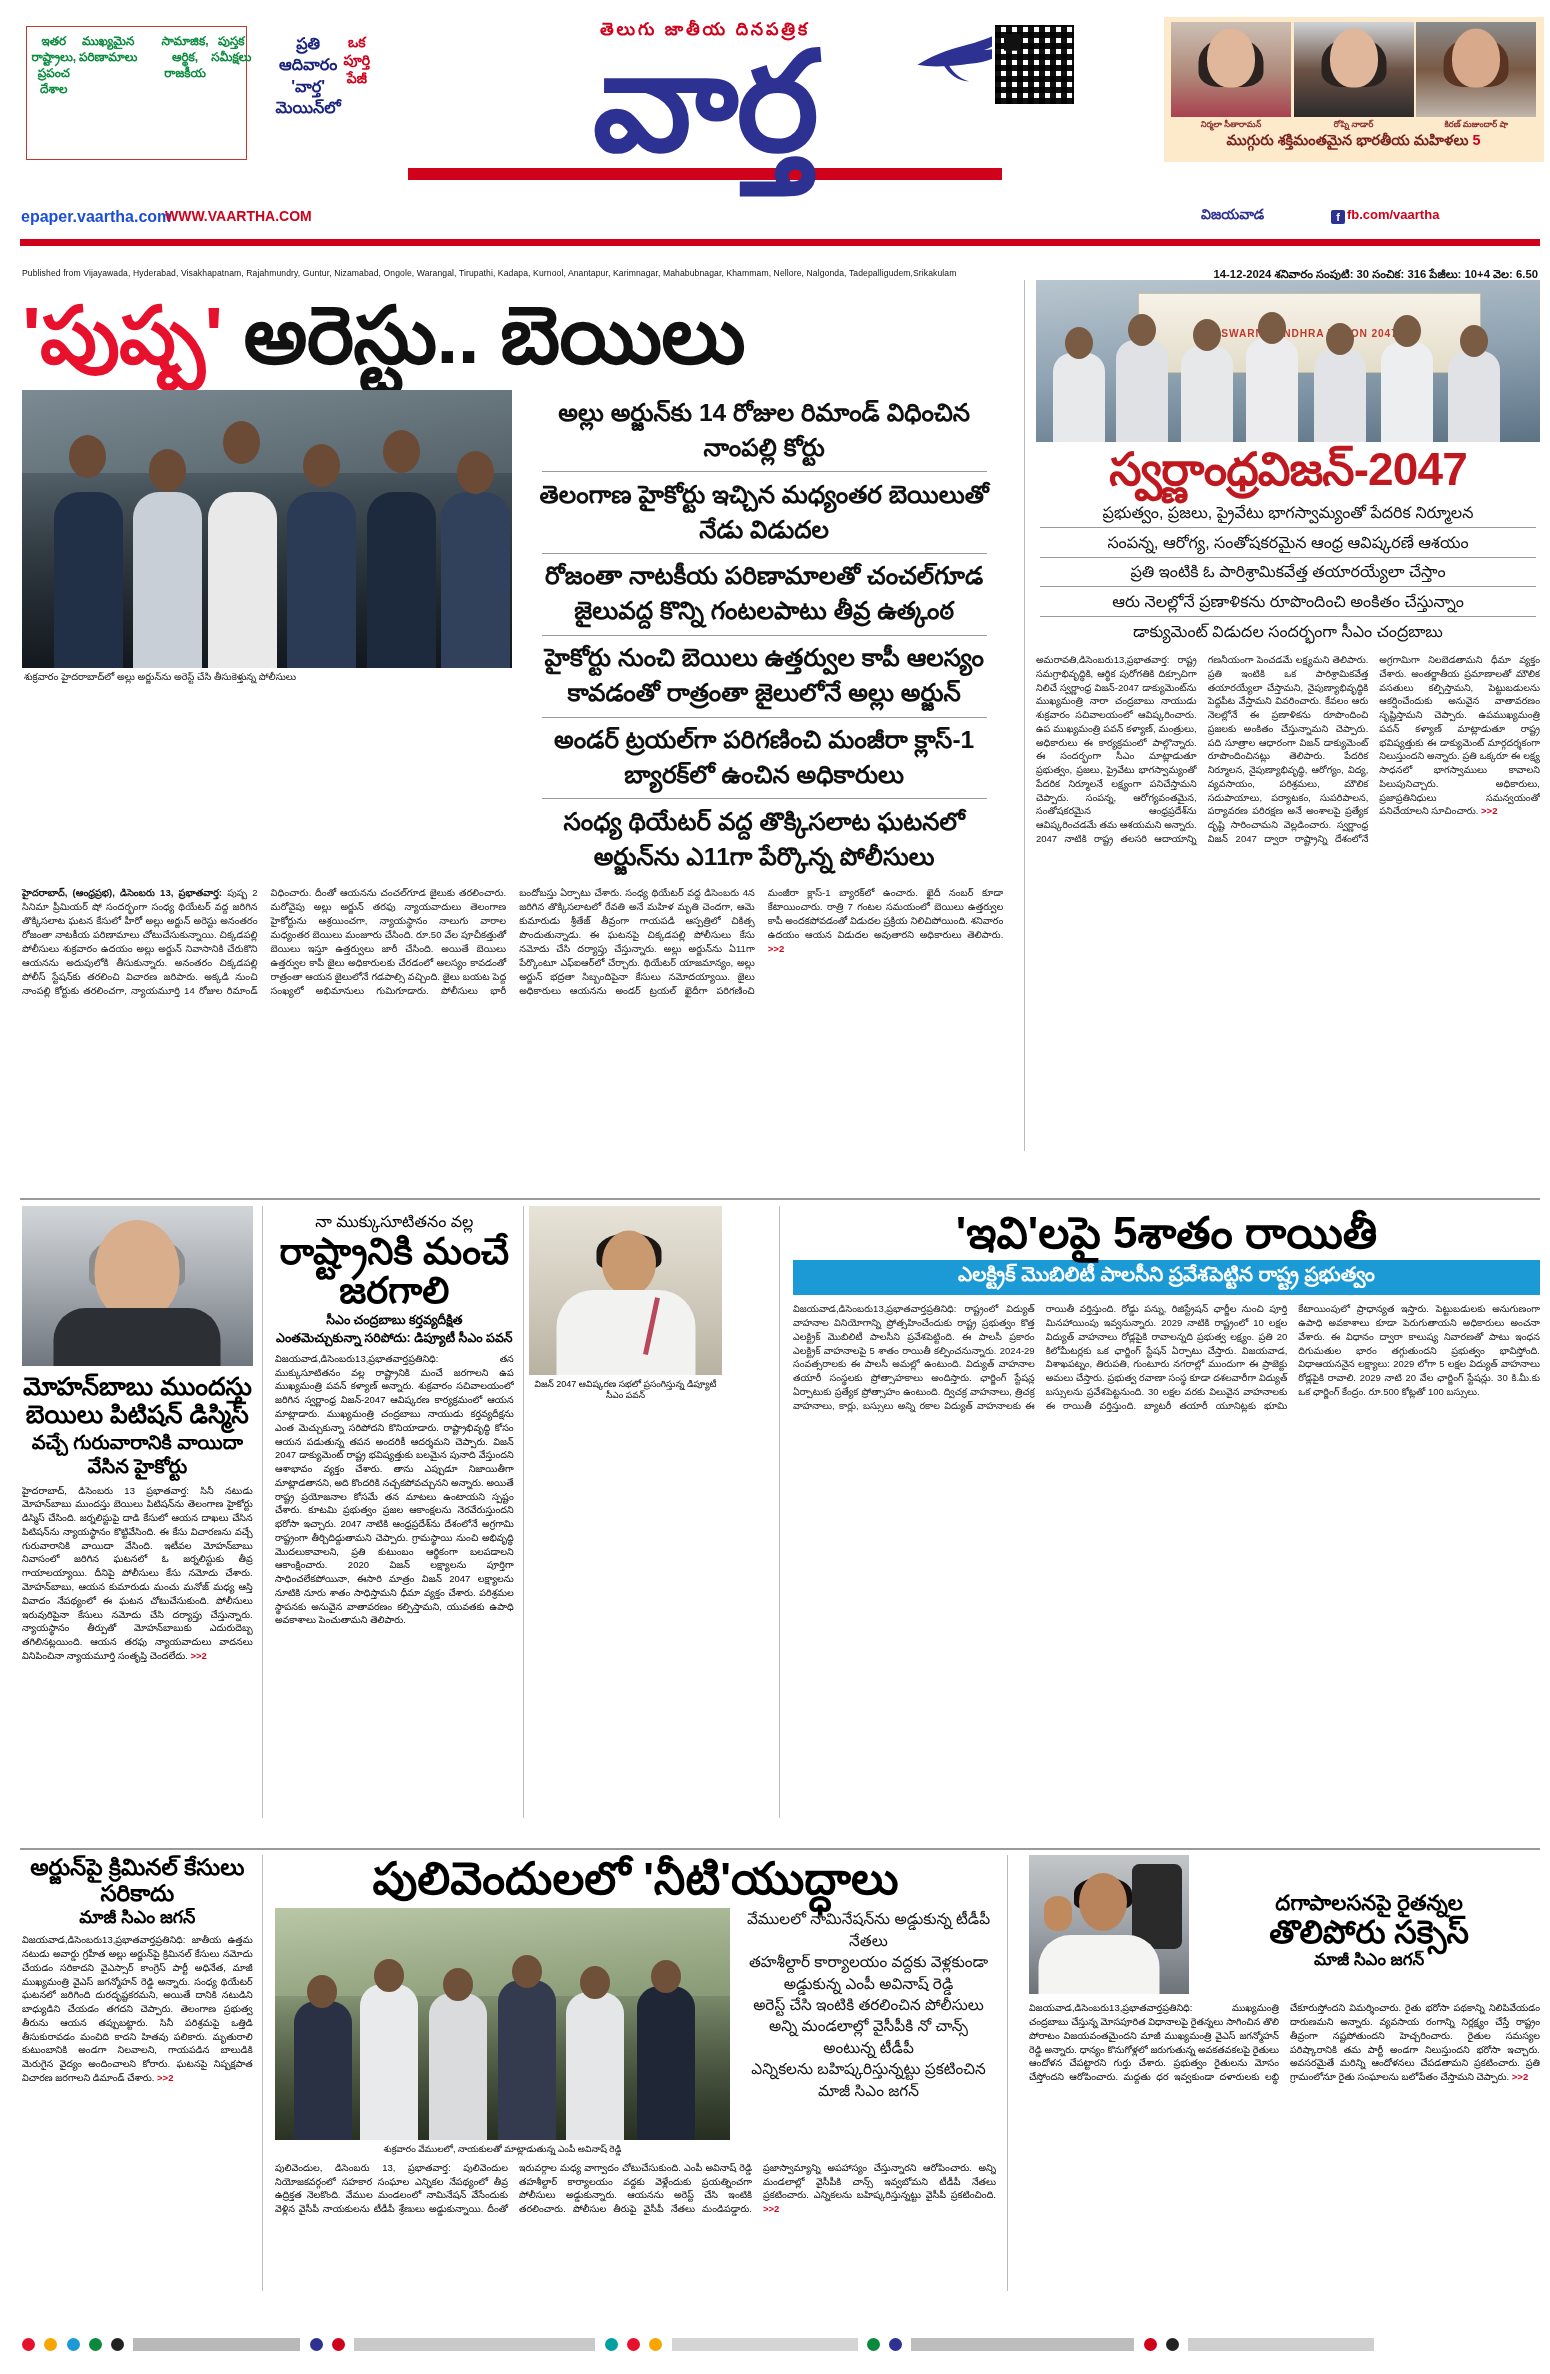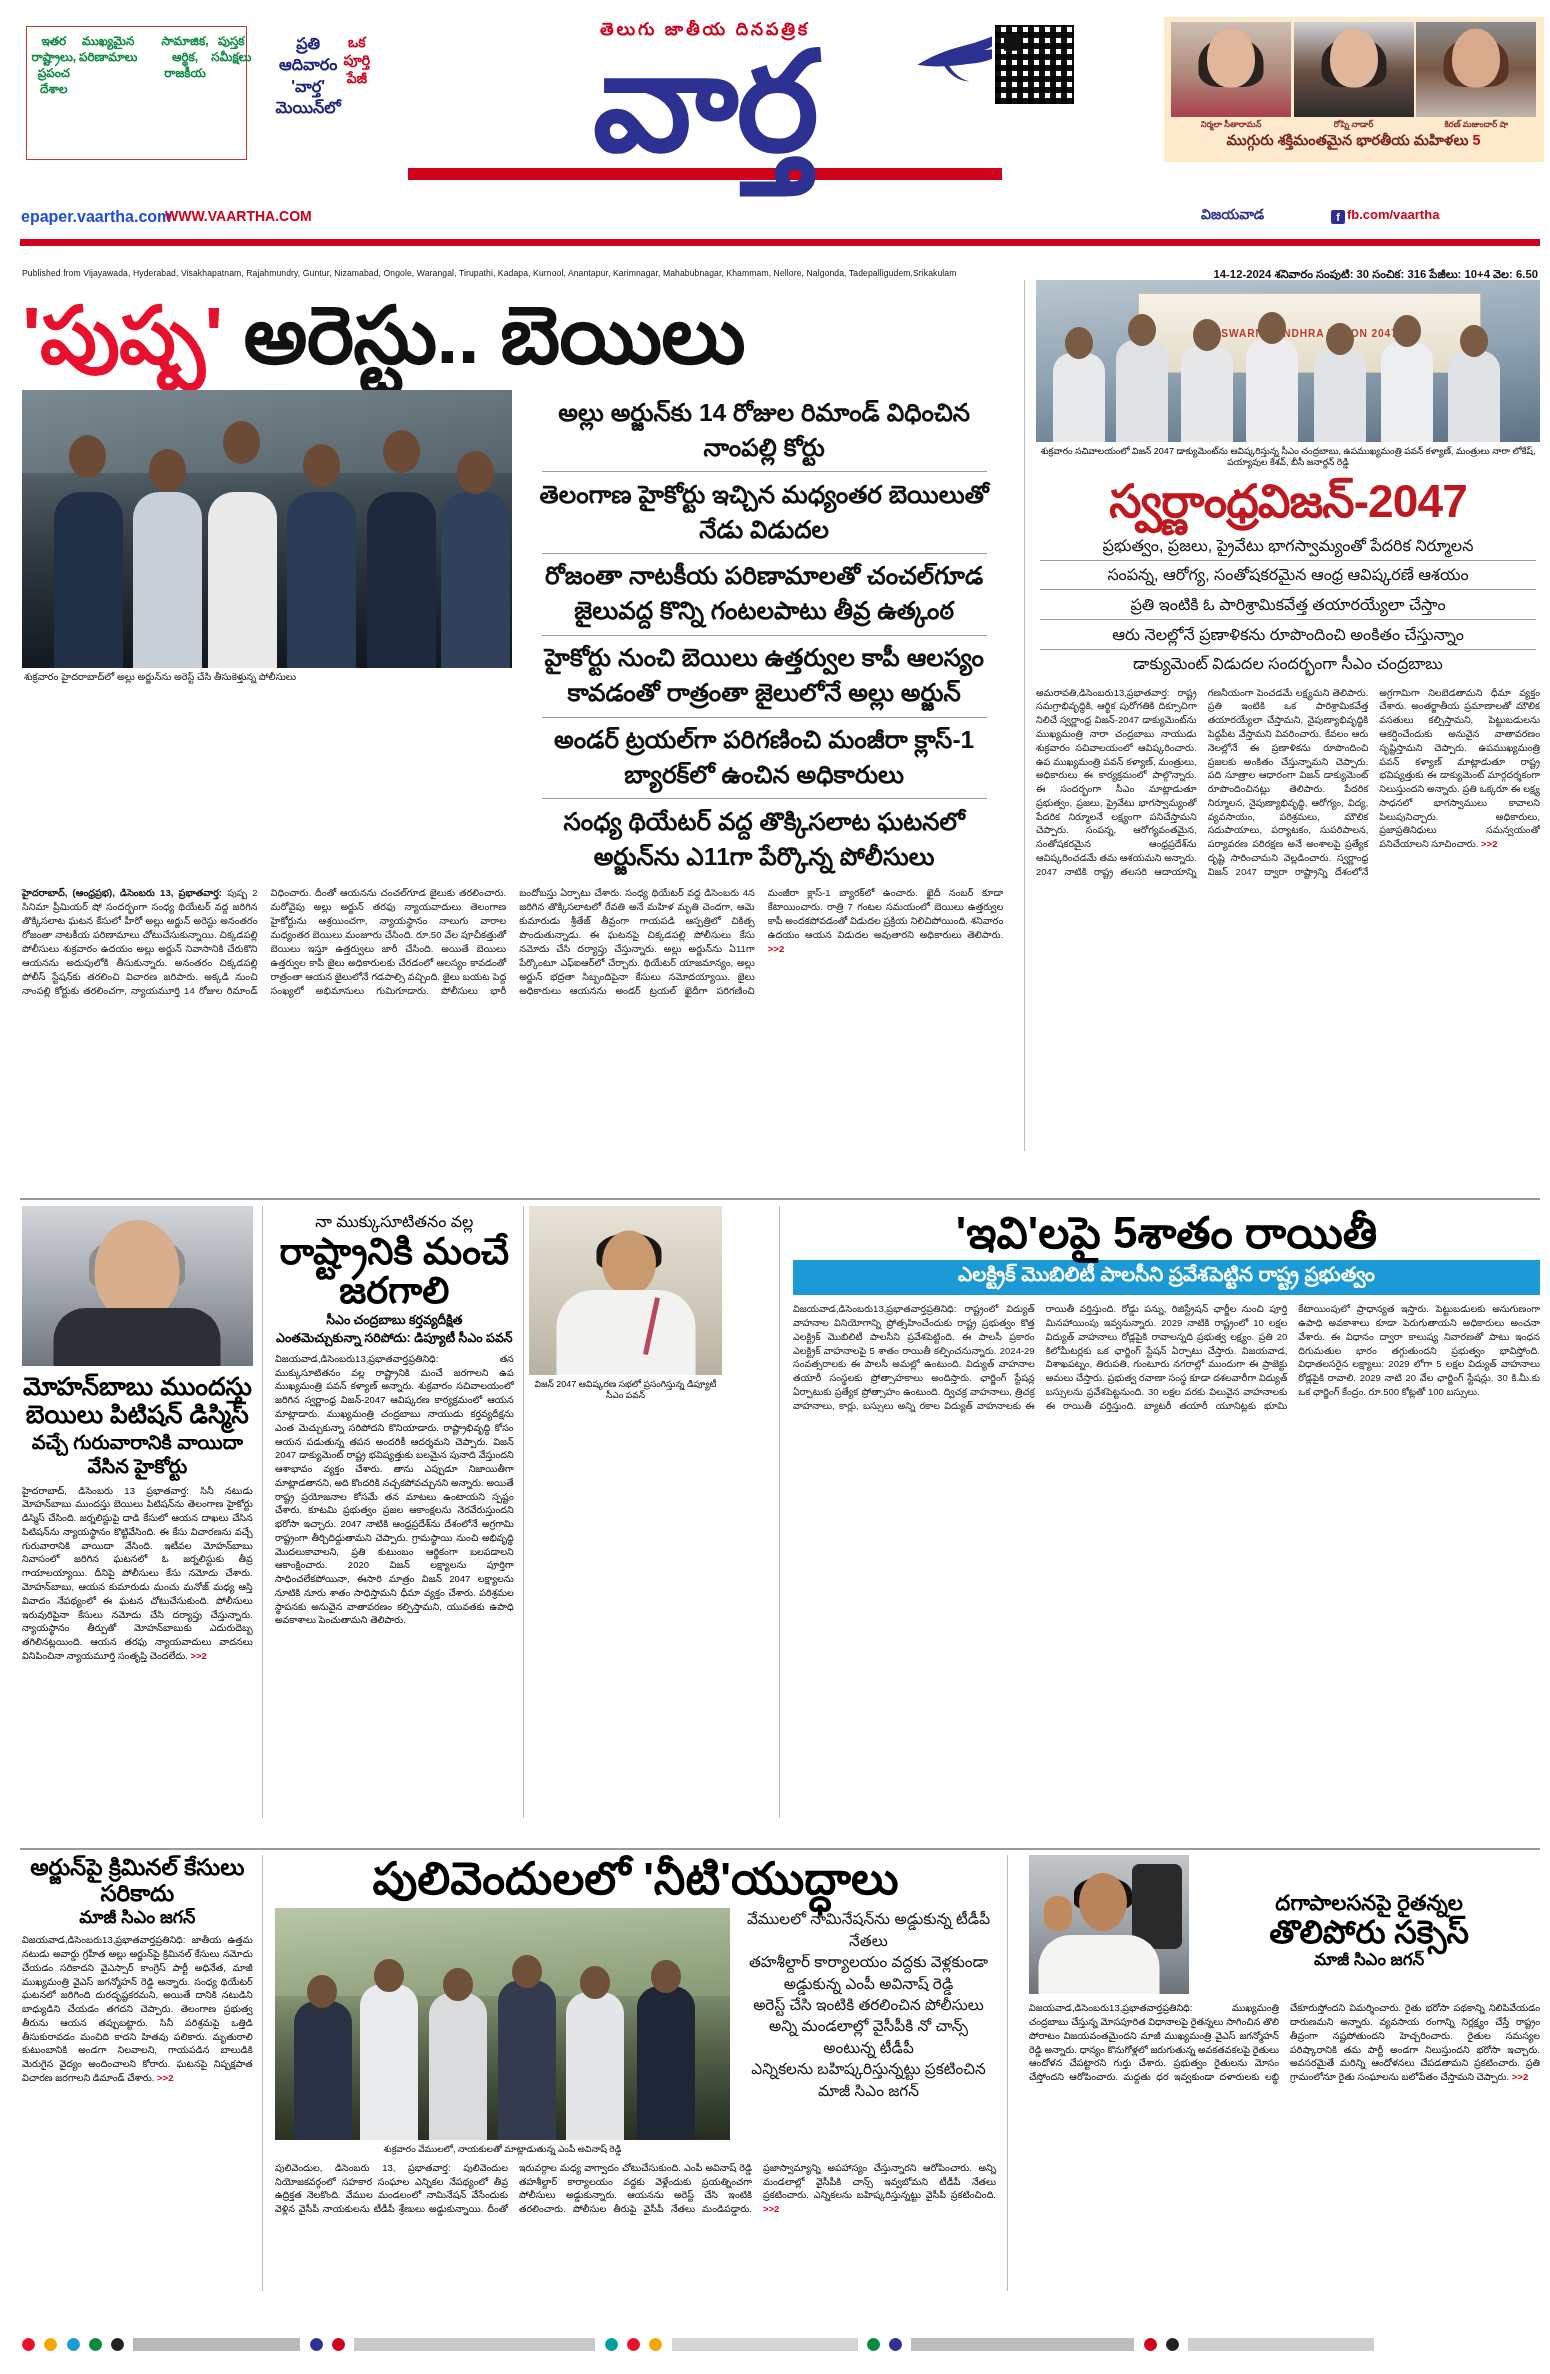--- a/index.html
+++ b/index.html
@@ -487,21 +487,20 @@
         <span class="p vp6"></span>
         <span class="p vp7"></span>
       <span class="hd vh1"></span>
         <span class="hd vh2"></span>
         <span class="hd vh3"></span>
         <span class="hd vh4"></span>
       <span class="hd vh5"></span>
         <span class="hd vh6"></span>
         <span class="hd vh7"></span>
     </div>
-    <div class="v-cap">శుక్రవారం సచివాలయంలో విజన్ 2047 డాక్యుమెంట్‌ను ఆవిష్కరిస్తున్న సీఎం చంద్రబాబు, ఉపముఖ్యమంత్రి పవన్ కళ్యాణ్, మంత్రులు నారా లోకేష్, పయ్యావుల కేశవ్, బీసీ జనార్దన్ రెడ్డి</div>
     <div class="v-title">స్వర్ణాంధ్రవిజన్-2047</div>
     <div class="v-bullets">
       <div class="v-bullet">ప్రభుత్వం, ప్రజలు, ప్రైవేటు భాగస్వామ్యంతో పేదరిక నిర్మూలన</div>
       <div class="v-bsep"></div>
       <div class="v-bullet">సంపన్న, ఆరోగ్య, సంతోషకరమైన ఆంధ్ర ఆవిష్కరణే ఆశయం</div>
       <div class="v-bsep"></div>
       <div class="v-bullet">ప్రతి ఇంటికి ఓ పారిశ్రామికవేత్త తయారయ్యేలా చేస్తాం</div>
       <div class="v-bsep"></div>
       <div class="v-bullet">ఆరు నెలల్లోనే ప్రణాళికను రూపొందించి అంకితం చేస్తున్నాం</div>
       <div class="v-bsep"></div>
@@ -551,21 +550,21 @@
         <span class="mic"></span>
     </div>
     <div class="pk-cap">విజన్ 2047 ఆవిష్కరణ సభలో ప్రసంగిస్తున్న డిప్యూటీ సీఎం పవన్</div>
 
     <div class="mb-ev">
       <div class="ev-h1">'ఇవి'లపై 5శాతం రాయితీ</div>
       <div class="ev-bar">ఎలక్ట్రిక్ మొబిలిటీ పాలసీని ప్రవేశపెట్టిన రాష్ట్ర ప్రభుత్వం</div>
       <div class="ev-text">
         <span class="dl">విజయవాడ,డిసెంబరు13,ప్రభాతవార్తప్రతినిధి:</span>
         <span>రాష్ట్రంలో విద్యుత్ వాహనాల వినియోగాన్ని ప్రోత్సహించేందుకు రాష్ట్ర ప్రభుత్వం కొత్త ఎలక్ట్రిక్ మొబిలిటీ పాలసీని ప్రవేశపెట్టింది. ఈ పాలసీ ప్రకారం ఎలక్ట్రిక్ వాహనాలపై 5 శాతం రాయితీ కల్పించనున్నారు. 2024-29 సంవత్సరాలకు ఈ పాలసీ అమల్లో ఉంటుంది. విద్యుత్ వాహనాల తయారీ సంస్థలకు ప్రోత్సాహకాలు అందిస్తారు. ఛార్జింగ్ స్టేషన్ల ఏర్పాటుకు ప్రత్యేక ప్రోత్సాహం ఉంటుంది. ద్విచక్ర వాహనాలు, త్రిచక్ర వాహనాలు, కార్లు, బస్సులు అన్ని రకాల విద్యుత్ వాహనాలకు ఈ రాయితీ వర్తిస్తుంది. రోడ్డు పన్ను, రిజిస్ట్రేషన్ ఛార్జీల నుంచి పూర్తి మినహాయింపు ఇవ్వనున్నారు. 2029 నాటికి రాష్ట్రంలో 10 లక్షల విద్యుత్ వాహనాలు రోడ్లపైకి రావాలన్నది ప్రభుత్వ లక్ష్యం. ప్రతి 20 కిలోమీటర్లకు ఒక ఛార్జింగ్ స్టేషన్ ఏర్పాటు చేస్తారు. విజయవాడ, విశాఖపట్నం, తిరుపతి, గుంటూరు నగరాల్లో ముందుగా ఈ ప్రాజెక్టు అమలు చేస్తారు. ప్రభుత్వ రవాణా సంస్థ కూడా దశలవారీగా విద్యుత్ బస్సులను ప్రవేశపెట్టనుంది. 30 లక్షల వరకు విలువైన వాహనాలకు ఈ రాయితీ వర్తిస్తుంది. బ్యాటరీ తయారీ యూనిట్లకు భూమి కేటాయింపులో ప్రాధాన్యత ఇస్తారు. పెట్టుబడులకు అనుగుణంగా ఉపాధి అవకాశాలు కూడా పెరుగుతాయని అధికారులు అంచనా వేశారు. ఈ విధానం ద్వారా కాలుష్య నివారణతో పాటు ఇంధన దిగుమతుల భారం తగ్గుతుందని ప్రభుత్వం భావిస్తోంది.</span>
-        <span class="dl">విధాతలసరైన లక్ష్యాలు:</span>
+        <span class="dl">విధాఆయననైన లక్ష్యాలు:</span>
         <span>2029 లోగా 5 లక్షల విద్యుత్ వాహనాలు రోడ్లపైకి రావాలి. 2029 నాటి 20 వేల ఛార్జింగ్ స్టేషన్లు. 30 కి.మీ.కు ఒక ఛార్జింగ్ కేంద్రం. రూ.500 కోట్లతో 100 బస్సులు.</span>
       </div>
     </div>
   </div>
 
   <div class="divider-h" style="top:1848px;"></div>
 
   <div class="botband">
 
     <div class="bb-left">

